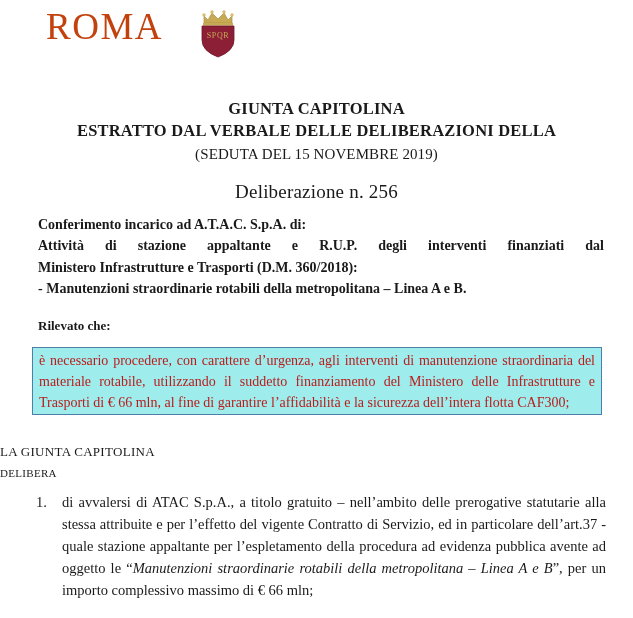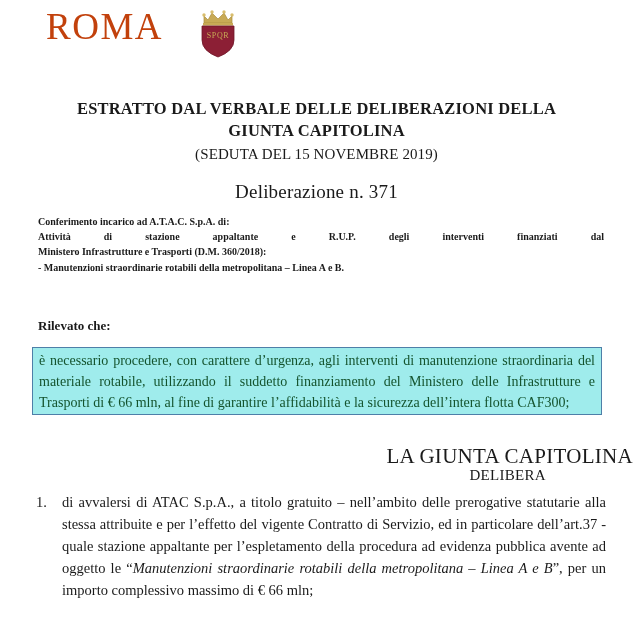--- a/index.html
+++ b/index.html
@@ -88,21 +88,21 @@
     letter-spacing: 0.2px;
   }
 
   
   .subject {
     position: absolute;
     left: 38px;
     top: 214px;
     width: 566px;
     font-weight: bold;
-    font-size: 10px;
+    font-size: 14px;
     line-height: 1.52;
   }
   .subject .just {
     text-align: justify;
     text-align-last: justify;
   }
 
   
   .rilevato {
     position: absolute;
@@ -120,43 +120,43 @@
     width: 570px;
   }
   .highlight-box {
     background: #9fecec;
     border: 1.6px solid #4e7fa8;
     padding: 2px 6px 1px 6px;
     font-size: 14px;
     line-height: 1.5;
     text-align: justify;
     box-sizing: border-box;
-    color: #14532d;
+    color: #b91c1c;
   }
   .highlight-box .lastline {
     display: inline-block;
   }
 
   
   .giunta {
     position: absolute;
     left: 0;
     top: 444px;
     width: 633px;
-    text-align: right;
-    font-size: 21px;
+    text-align: left;
+    font-size: 13px;
     letter-spacing: 0.3px;
   }
   .delibera {
     position: absolute;
     left: 0;
     top: 467px;
     width: 546px;
-    text-align: right;
-    font-size: 15px;
+    text-align: left;
+    font-size: 11px;
     letter-spacing: 0.3px;
   }
 
   
   .item {
     position: absolute;
     left: 36px;
     top: 491px;
     width: 570px;
     font-size: 14.5px;
@@ -195,27 +195,27 @@
 
         <path d="M9 19 L41 19 L41 33 Q41 44 25 50 Q9 44 9 33 Z" fill="#8c1f35" stroke="#6e1728" stroke-width="0.8"></path>
 
         <text x="25" y="31" font-family="'Liberation Serif', serif" font-size="8" fill="#c8aa55" text-anchor="middle" letter-spacing="0.6">SPQR</text>
       </svg>
     </div>
   </div>
 
 
   <div class="doc-title">
+    <div>GIUNTA CAPITOLINA</div>
     <div>ESTRATTO DAL VERBALE DELLE DELIBERAZIONI DELLA</div>
-    <div>GIUNTA CAPITOLINA</div>
   </div>
 
   <div class="seduta">(SEDUTA DEL 15 NOVEMBRE 2019)</div>
 
-  <div class="delib-num">Deliberazione n. 371</div>
+  <div class="delib-num">Deliberazione n. 256</div>
 
   <div class="subject">
     <div>Conferimento incarico ad A.T.A.C. S.p.A. di:</div>
     <div class="just">Attività di stazione appaltante e R.U.P. degli interventi finanziati dal</div>
     <div>Ministero Infrastrutture e Trasporti (D.M. 360/2018):</div>
     <div>- Manutenzioni straordinarie rotabili della metropolitana – Linea A e B.</div>
   </div>
 
   <div class="rilevato">Rilevato che:</div>
 

